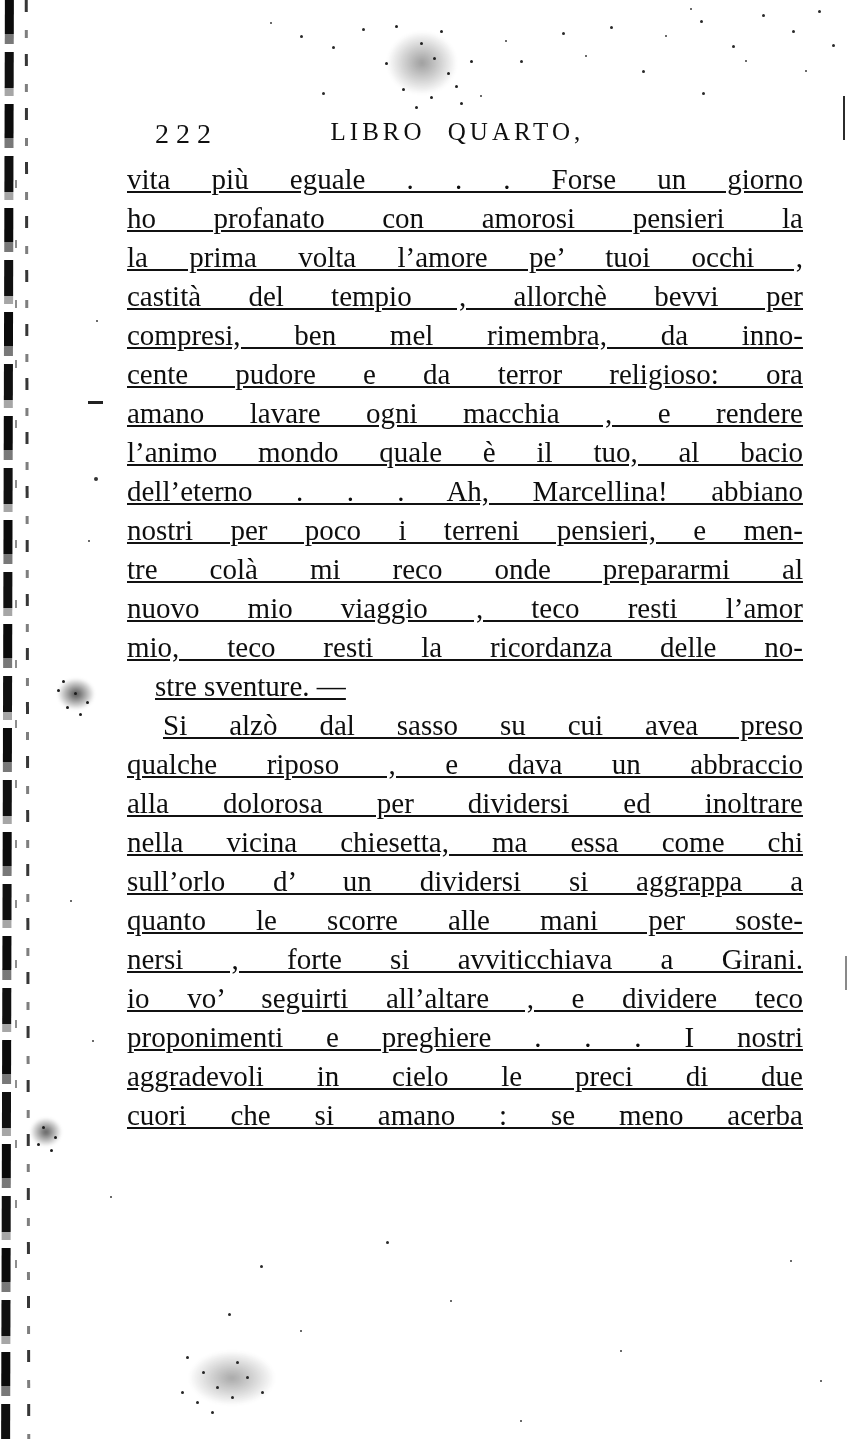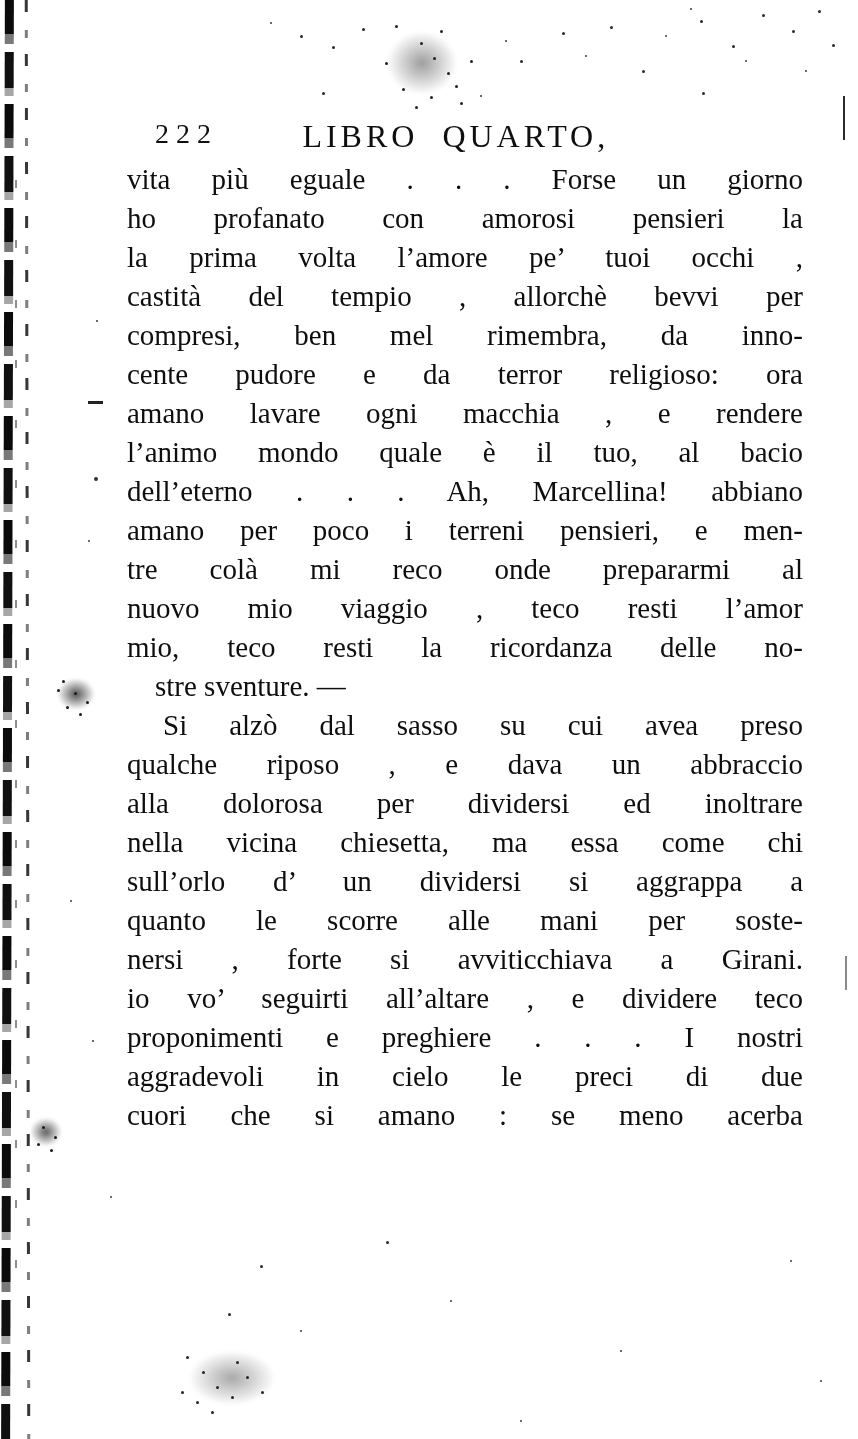--- a/index.html
+++ b/index.html
@@ -78,23 +78,23 @@
   }
   .header-row {
     position: relative; height: 42px;
   }
   .pagenum {
     position: absolute; left: 28px; top: 2px;
     font-size: 28px; letter-spacing: 7px; color: #0f0f0f;
   }
   .running-title {
     position: absolute; left: 50%; top: 2px; transform: translateX(-53%);
-    font-size: 32px; letter-spacing: 4px; word-spacing: 12px; color: #0f0f0f;
+    font-size: 25px; letter-spacing: 4px; word-spacing: 12px; color: #0f0f0f;
   }
-  .text-block { margin-top: 2px; }
+  .text-block { margin-top: 2px; text-decoration: underline; }
   .line {
     font-size: 29px; line-height: 39px;
     color: #0e0e0e;
     text-align: justify;
     text-align-last: justify;
     white-space: normal;
   }
   .line.flush-left { text-align-last: left; margin-left: 28px; }
   .line.indent { text-indent: 36px; }
 </style>
@@ -125,21 +125,21 @@
     <div class="text-block">
         <div class="line">vita più eguale . . . Forse un giorno</div>
         <div class="line">ho profanato con amorosi pensieri la</div>
         <div class="line">la prima volta l’amore pe’ tuoi occhi ,</div>
         <div class="line">castità del tempio , allorchè bevvi per</div>
         <div class="line">compresi, ben mel rimembra, da inno-</div>
         <div class="line">cente pudore e da terror religioso: ora</div>
         <div class="line">amano lavare ogni macchia , e rendere</div>
         <div class="line">l’animo mondo quale è il tuo, al bacio</div>
         <div class="line">dell’eterno . . . Ah, Marcellina! abbiano</div>
-        <div class="line">amano per poco i terreni pensieri, e men-</div>
+        <div class="line">nostri per poco i terreni pensieri, e men-</div>
         <div class="line">tre colà mi reco onde prepararmi al</div>
         <div class="line">nuovo mio viaggio , teco resti l’amor</div>
         <div class="line">mio, teco resti la ricordanza delle no-</div>
         <div class="line flush-left">stre sventure. —</div>
         <div class="line indent">Si alzò dal sasso su cui avea preso</div>
         <div class="line">qualche riposo , e dava un abbraccio</div>
         <div class="line">alla dolorosa per dividersi ed inoltrare</div>
         <div class="line">nella vicina chiesetta, ma essa come chi</div>
         <div class="line">sull’orlo d’ un dividersi si aggrappa a</div>
         <div class="line">quanto le scorre alle mani per soste-</div>

